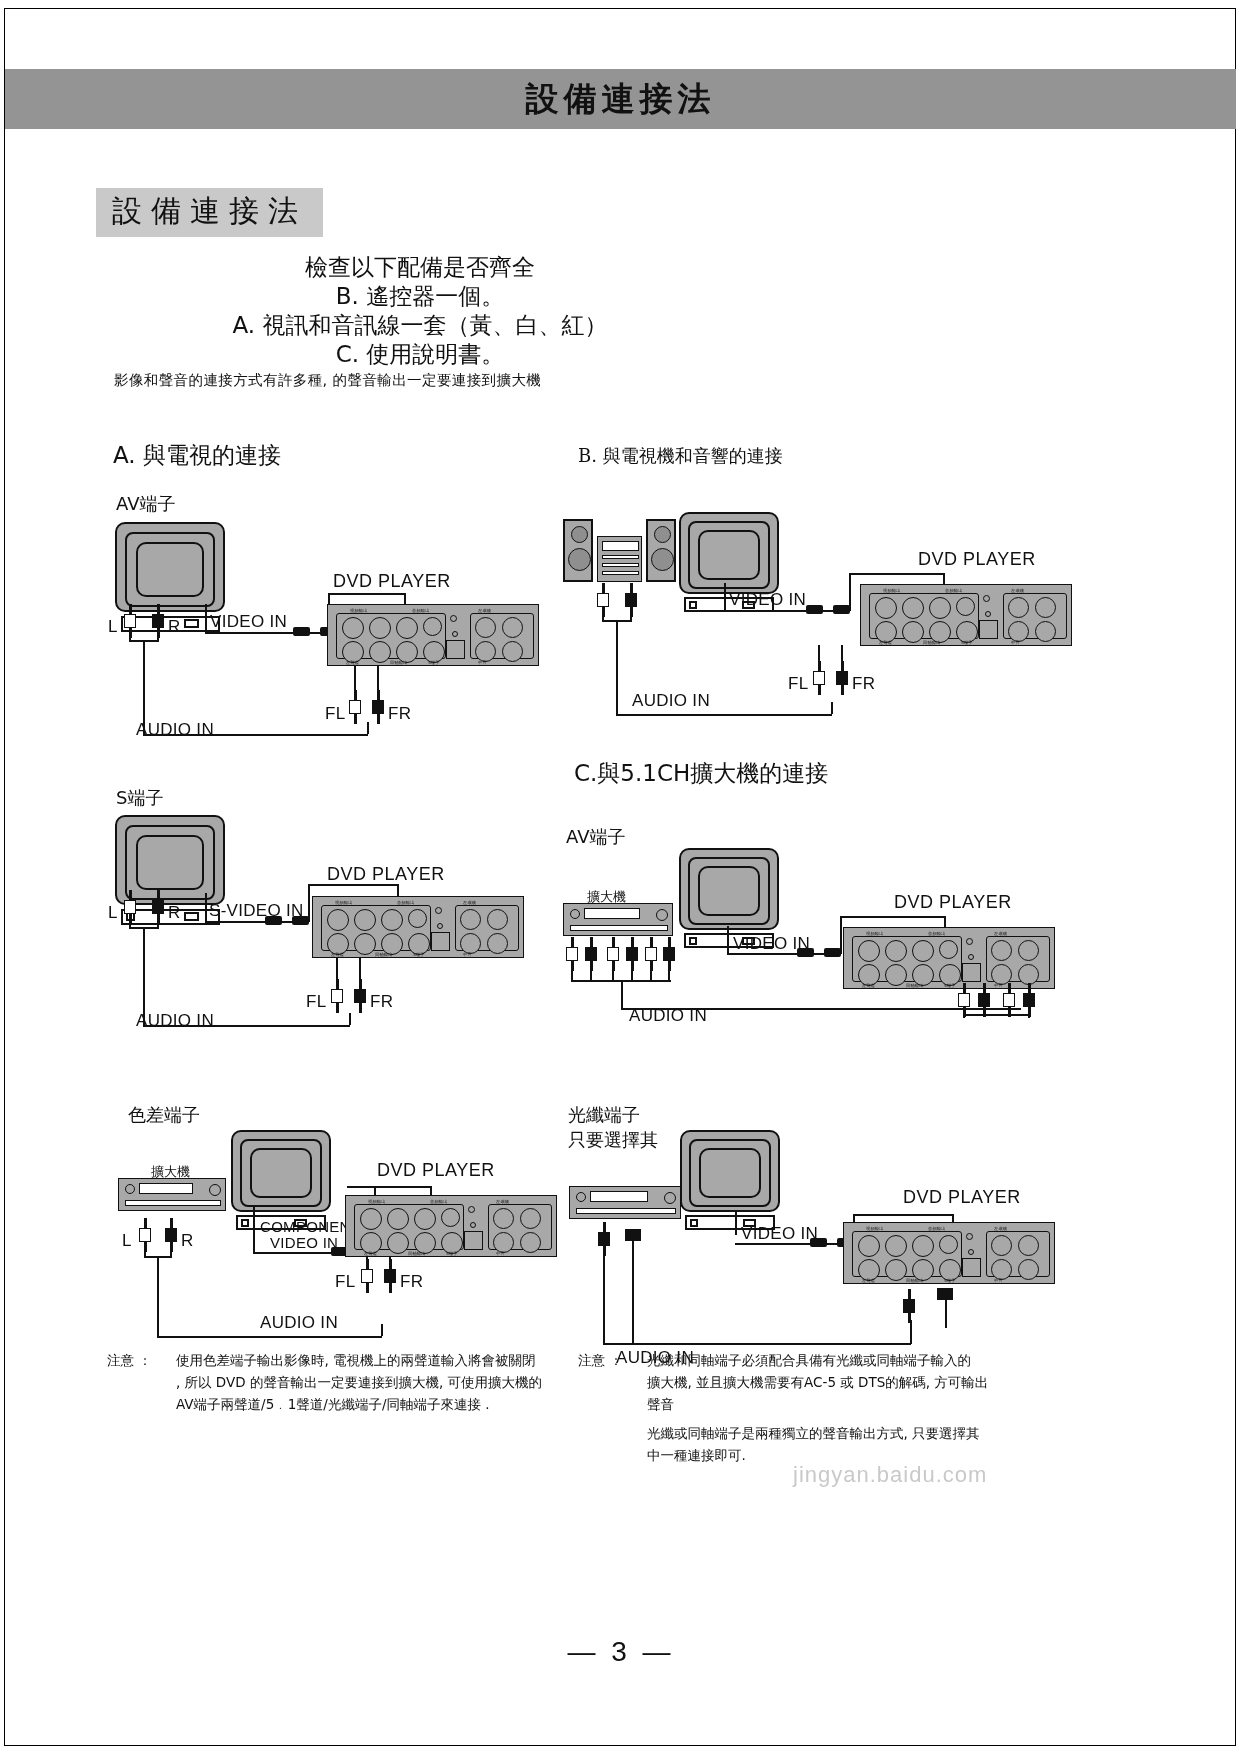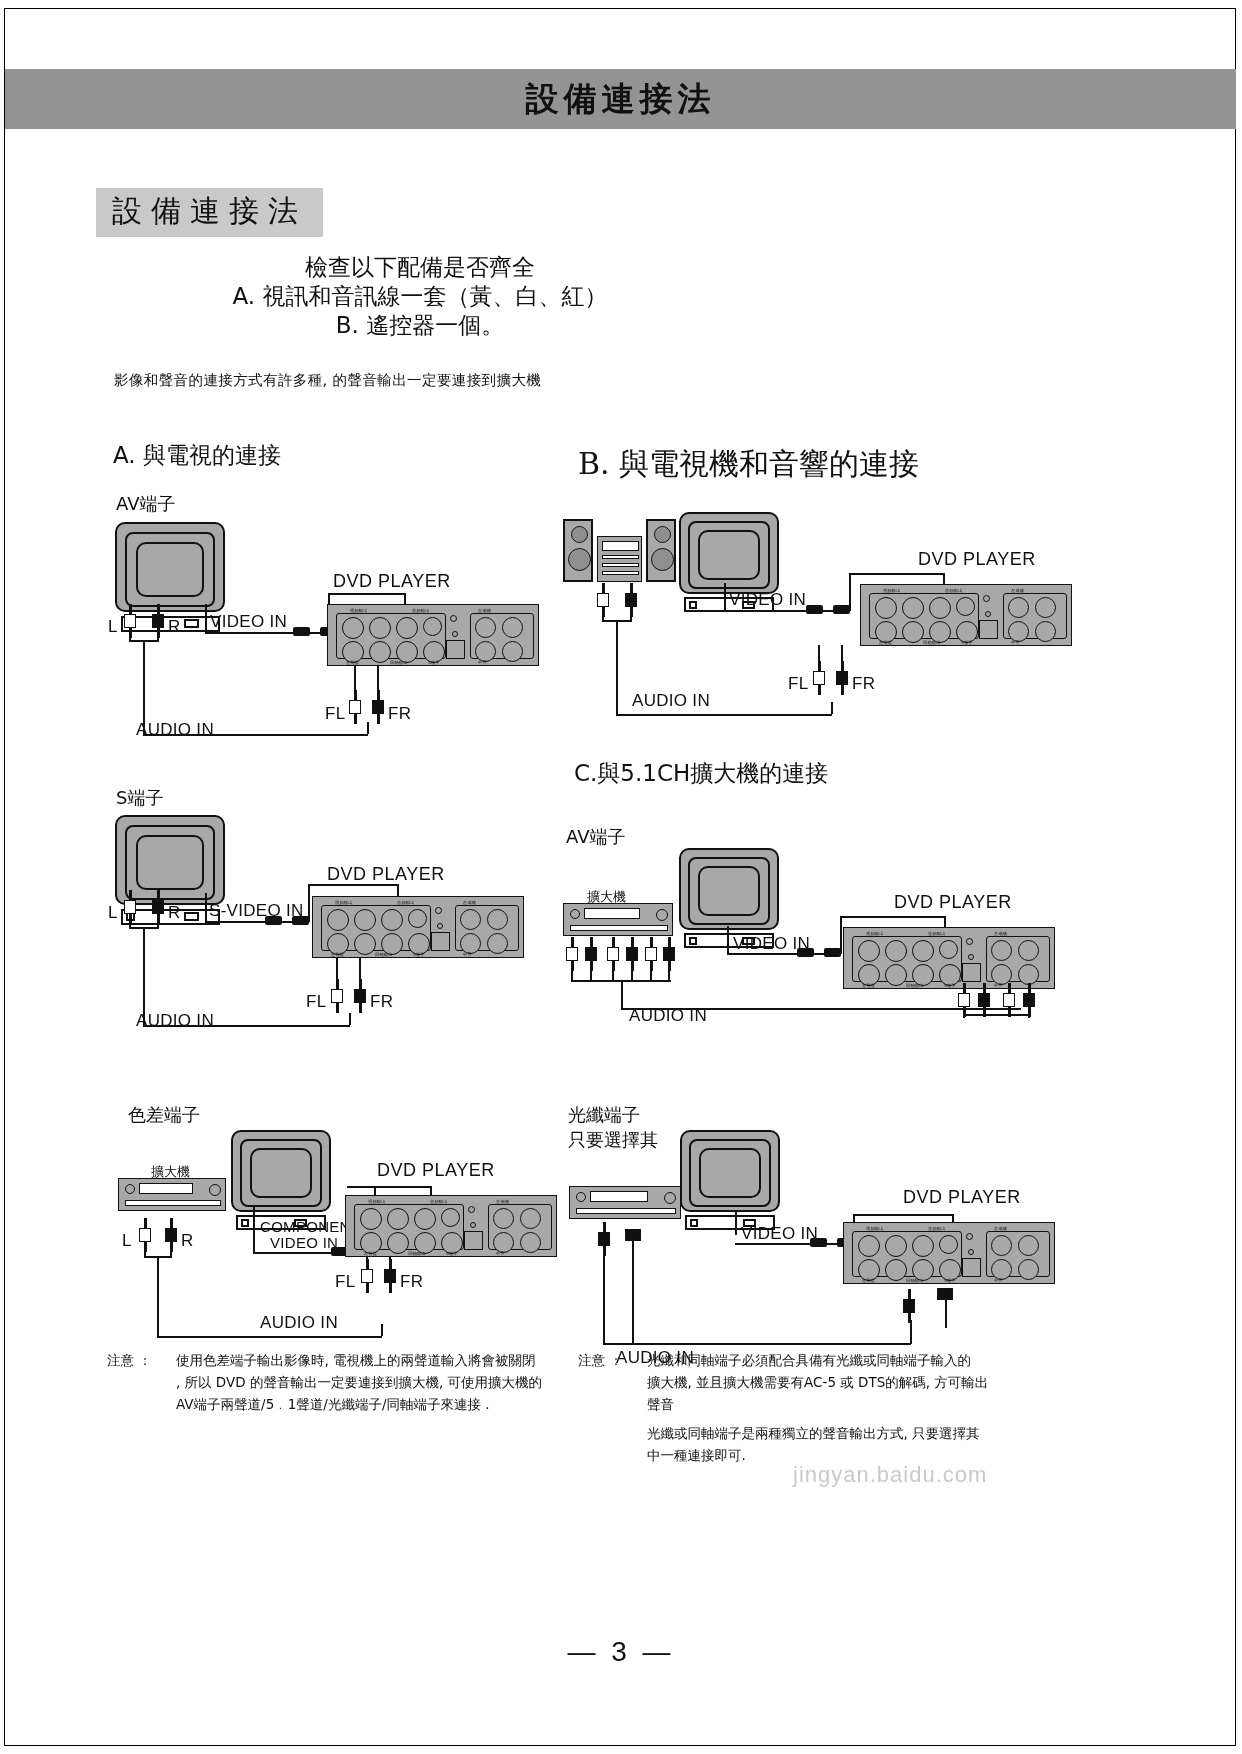--- a/index.html
+++ b/index.html
@@ -33,21 +33,21 @@
   
   .intro{position:absolute;left:110px;top:253px;width:620px;text-align:center;}
   .intro div{font-size:23px;line-height:29px;color:#111;
     font-family:"DejaVu Sans","Liberation Sans",sans-serif;white-space:pre;}
   .small-note{position:absolute;left:114px;top:371px;font-size:14.5px;letter-spacing:.4px;color:#111;
     font-family:"DejaVu Sans","Liberation Sans",sans-serif;white-space:pre;}
 
   
   .hdr{position:absolute;font-size:23px;color:#111;white-space:pre;
        font-family:"DejaVu Sans","Liberation Sans",sans-serif;}
-  .hdr.serif{font-family:"DejaVu Serif","Liberation Serif",serif;font-size:30px;}
+  .hdr.serif{font-family:"DejaVu Serif","Liberation Serif",serif;font-size:18px;}
   .label-cjk{position:absolute;font-size:18px;color:#111;white-space:pre;
        font-family:"DejaVu Sans","Liberation Sans",sans-serif;}
   .label-en{position:absolute;font-size:17px;color:#111;white-space:pre;letter-spacing:.3px;
        font-family:"Liberation Sans","DejaVu Sans",sans-serif;}
   .label-sm{position:absolute;font-size:14px;color:#111;white-space:pre;
        font-family:"Liberation Sans","DejaVu Sans",sans-serif;}
 
   
   .tv{position:absolute;}
   .tv .body{position:absolute;left:0;top:0;width:100%;height:82%;
@@ -115,22 +115,23 @@
   <div class="header-band">
     <div class="header-title">設備連接法</div>
   </div>
 
   <div class="sec-chip">
     <span>設備連接法</span>
   </div>
 
   <div class="intro">
     <div>檢查以下配備是否齊全</div>
+    <div>B. 遙控器一個。</div>
     <div>A. 視訊和音訊線一套（黃、白、紅）</div>
-    <div>B. 遙控器一個。</div>
+    <div>C. 使用說明書。</div>
   </div>
   <div class="small-note">影像和聲音的連接方式有許多種, 的聲音輸出一定要連接到擴大機</div>
 
   <div class="hdr" style="left:113px;top:440px;">A. 與電視的連接</div>
 
   <div class="hdr serif" style="left:578px;top:444px;">B. 與電視機和音響的連接</div>
 
   <div class="hdr" style="left:574px;top:758px;">C.與5.1CH擴大機的連接</div>
 
   <div class="label-cjk" style="left:116px;top:492px;">AV端子</div>

